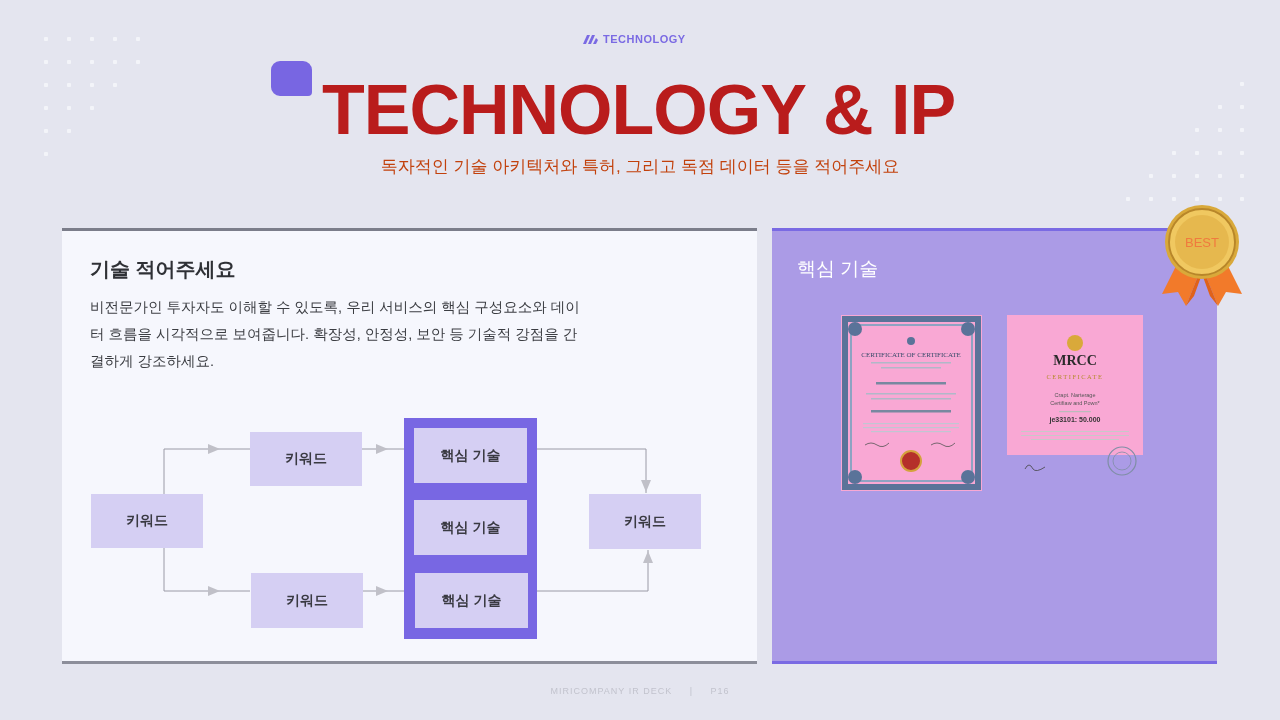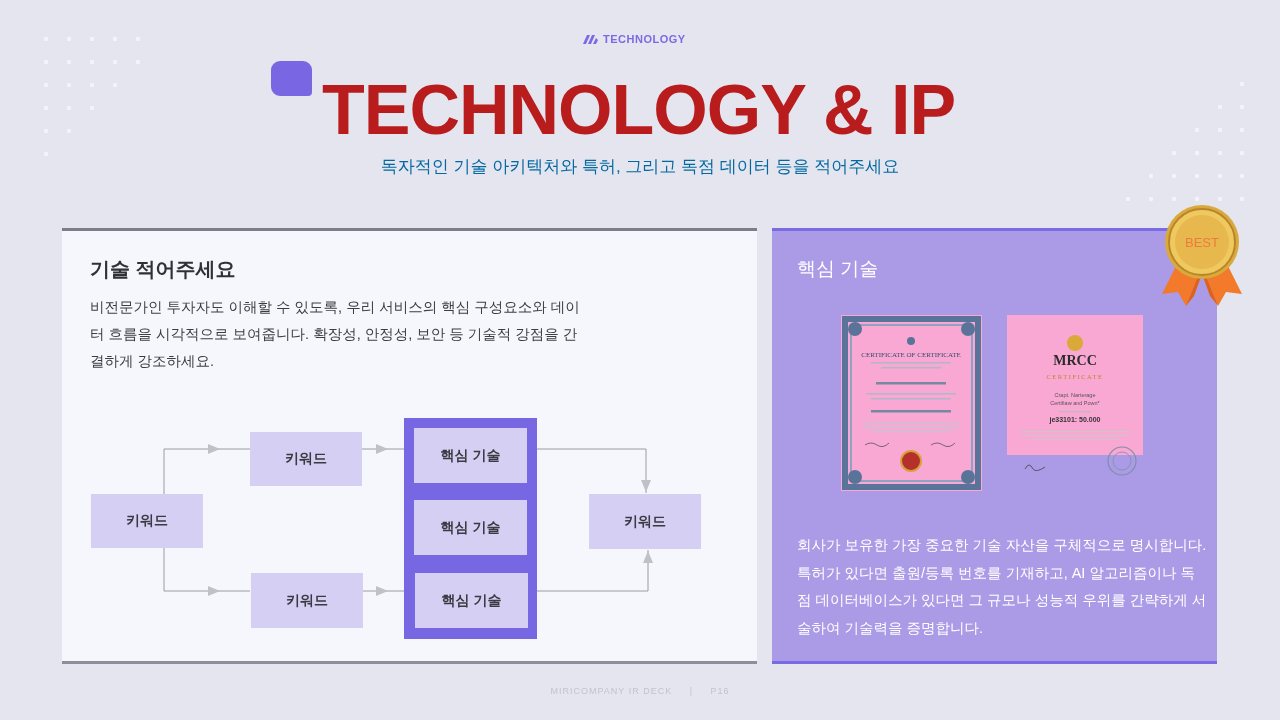--- a/index.html
+++ b/index.html
@@ -24,21 +24,21 @@
       position: absolute; left: 271px; top: 61px; width: 41px; height: 35px;
       background: #7866e2; border-radius: 9px 9px 4px 9px;
     }
     .title {
       position: absolute; left: 322px; top: 72px;
       font-size: 70px; font-weight: bold; color: #b91c1c; letter-spacing: -1px;
       line-height: 76px; white-space: nowrap;
     }
     .subtitle {
       position: absolute; left: 0; width: 1280px; top: 155px; text-align: center;
-      color: #0369a1; font-size: 17px;
+      color: #c2410c; font-size: 17px;
     }
 
     .left-card {
       position: absolute; left: 62px; top: 228px; width: 695px; height: 436px;
       background: #f6f7fd;
       border-top: 3px solid #7b7d8a; border-bottom: 3px solid #8c8e9a;
     }
     .left-card h2 {
       position: absolute; left: 28px; top: 25px; font-size: 20px; color: #2f3136; font-weight: bold;
     }
@@ -219,21 +219,20 @@
       <text x="68" y="107" font-size="7" font-weight="bold" text-anchor="middle" fill="#333" font-family="Liberation Sans, sans-serif">je33101: 50.000</text>
       <rect x="14" y="116" width="108" height="1" fill="#c8c8c8"></rect>
       <rect x="14" y="120" width="108" height="1" fill="#c8c8c8"></rect>
       <rect x="24" y="124" width="88" height="1" fill="#c8c8c8"></rect>
       <path d="M18 154 q4 -8 8 0 q3 4 12 -2" stroke="#444" fill="none" stroke-width="0.8"></path>
       <circle cx="115" cy="146" r="14" fill="none" stroke="#7f8ea5" stroke-width="1.2"></circle>
       <circle cx="115" cy="146" r="9" fill="none" stroke="#7f8ea5" stroke-width="0.8"></circle>
     </svg>
   </div>
 
-  <p>회사가 보유한 가장 중요한 기술 자산을 구체적으로 명시합니다. 특허가 있다면 출원/등록 번호를 기재하고, AI 알고리즘이나 독점 데이터베이스가 있다면 그 규모나 성능적 우위를 간략하게 서술하여 기술력을 증명합니다.</p>
 </div>
 
 <div class="badge">
   <svg width="88" height="106" viewBox="0 0 88 106">
     <polygon points="22,54 4,90 20,88 28,102 44,62" fill="#f27a2a"></polygon>
     <polygon points="66,54 84,90 68,88 60,102 44,62" fill="#f27a2a"></polygon>
     <polygon points="44,62 28,102 36,92 44,70 52,92 60,102" fill="#e0621a"></polygon>
     <circle cx="44" cy="38" r="37" fill="#d9a93a"></circle>
     <circle cx="44" cy="38" r="33" fill="#f0c860" stroke="#b8862a" stroke-width="2"></circle>
     <circle cx="44" cy="38" r="27" fill="#e6b84e"></circle>

